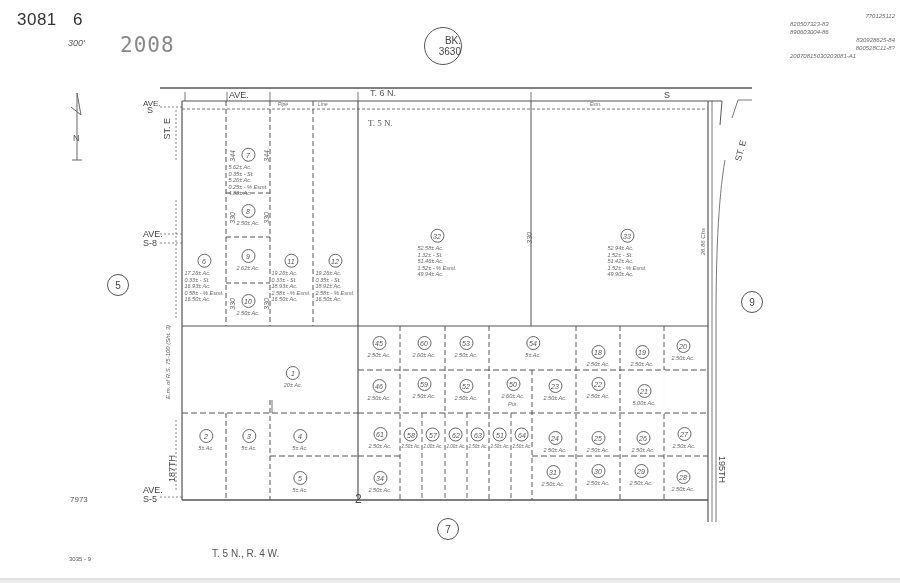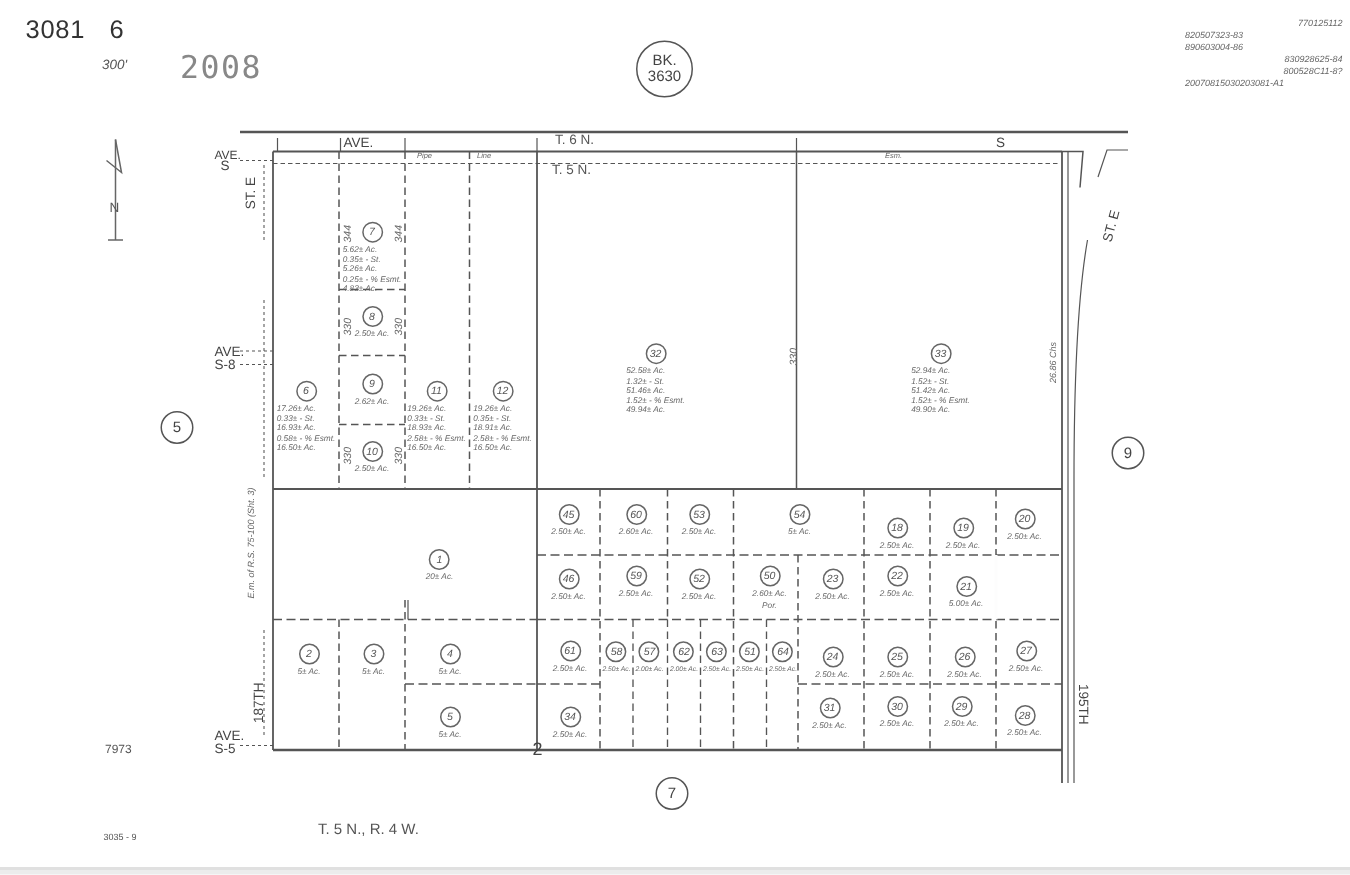--- a/index.html
+++ b/index.html
@@ -4,21 +4,21 @@
 <style>
   html, body { margin:0; padding:0; }
   body { width:900px; height:583px; background:#ececec; overflow:hidden; font-family:"Liberation Sans", sans-serif; color:#444; }
   .sheet { position:absolute; left:0; top:0; width:896px; height:578px; background:#ffffff; border-right:1px solid #ddd; border-bottom:2px solid #e0e0e0;padding-left:20px; }
   .abs { position:absolute; }
   .hdr-big { font-size:17px; color:#333; letter-spacing:0.5px; }
   .stamp { font-family:"DejaVu Sans Mono", monospace; font-size:21px; color:#888; letter-spacing:1px; }
   .small { font-size:9px; color:#555; }
   .tiny { font-size:7px; color:#666; font-style:italic; }
   .circle { border:1.3px solid #555; border-radius:50%; display:flex; align-items:center; justify-content:center; color:#444; background:transparent; }
-  .bk { width:36px; height:36px; font-size:10px; line-height:11px; text-align:center; flex-direction:column; }
+  .bk { width:36px; height:36px; font-size:10px; line-height:11px; text-align:center; flex-direction:column;align-items:flex-end; }
   .adj { width:20px; height:20px; font-size:10px; }
   .pc { position:absolute; display:flex; flex-direction:column; align-items:center; transform:translate(-50%,-50%); }
   .pc .num { width:12px; height:12px; border:1px solid #666; border-radius:50%; font-size:7px; display:flex; align-items:center; justify-content:center; color:#555; font-style:italic; }
   .pc .ac { font-size:5.5px; color:#666; font-style:italic; margin-top:2px; white-space:nowrap; }
   .pc .ac.block { line-height:6.5px; text-align:left; }
   .street { font-size:9px; color:#444; line-height:9px; }
   .vtext { writing-mode:vertical-rl; transform:rotate(180deg); }
   .recnos { font-size:6px; font-style:italic; color:#666; line-height:8px; text-align:right; }
   svg.map { position:absolute; left:0; top:0; }
 </style>
@@ -116,21 +116,21 @@
       <line x1="227" y1="92" x2="227" y2="101" stroke-width="0.8"></line>
       <line x1="270" y1="92" x2="270" y2="101" stroke-width="0.8"></line>
       <line x1="358" y1="92" x2="358" y2="101" stroke-width="0.8"></line>
       <line x1="531" y1="92" x2="531" y2="101" stroke-width="0.8"></line>
 
       <line x1="272" y1="400" x2="272" y2="413" stroke-width="0.8"></line>
     </g>
   </svg>
 
   <div class="abs small" style="left:370px;top:88px;">T. 6 N.</div>
-  <div class="abs small" style="left:368px;top:108px;">T. 5 N.</div>
+  <div class="abs small" style="left:368px;top:118px;font-family:Liberation Serif, serif;">T. 5 N.</div>
   <div class="abs small" style="left:212px;top:548px;font-size:10px;">T. 5 N.,  R. 4 W.</div>
 
   <div class="abs street" style="left:229px;top:91px;">AVE.</div>
   <div class="abs street" style="left:143px;top:99px;font-size:8px;">AVE.</div>
   <div class="abs street" style="left:147px;top:106px;">S</div>
   <div class="abs street" style="left:664px;top:91px;">S</div>
   <div class="abs street vtext" style="left:163px;top:118px;">ST. E</div>
   <div class="abs street" style="left:734px;top:112px;transform:rotate(-75deg);transform-origin:left top;top:160px;">ST. E</div>
   <div class="abs street" style="left:143px;top:230px;">
     <div>AVE.</div>

